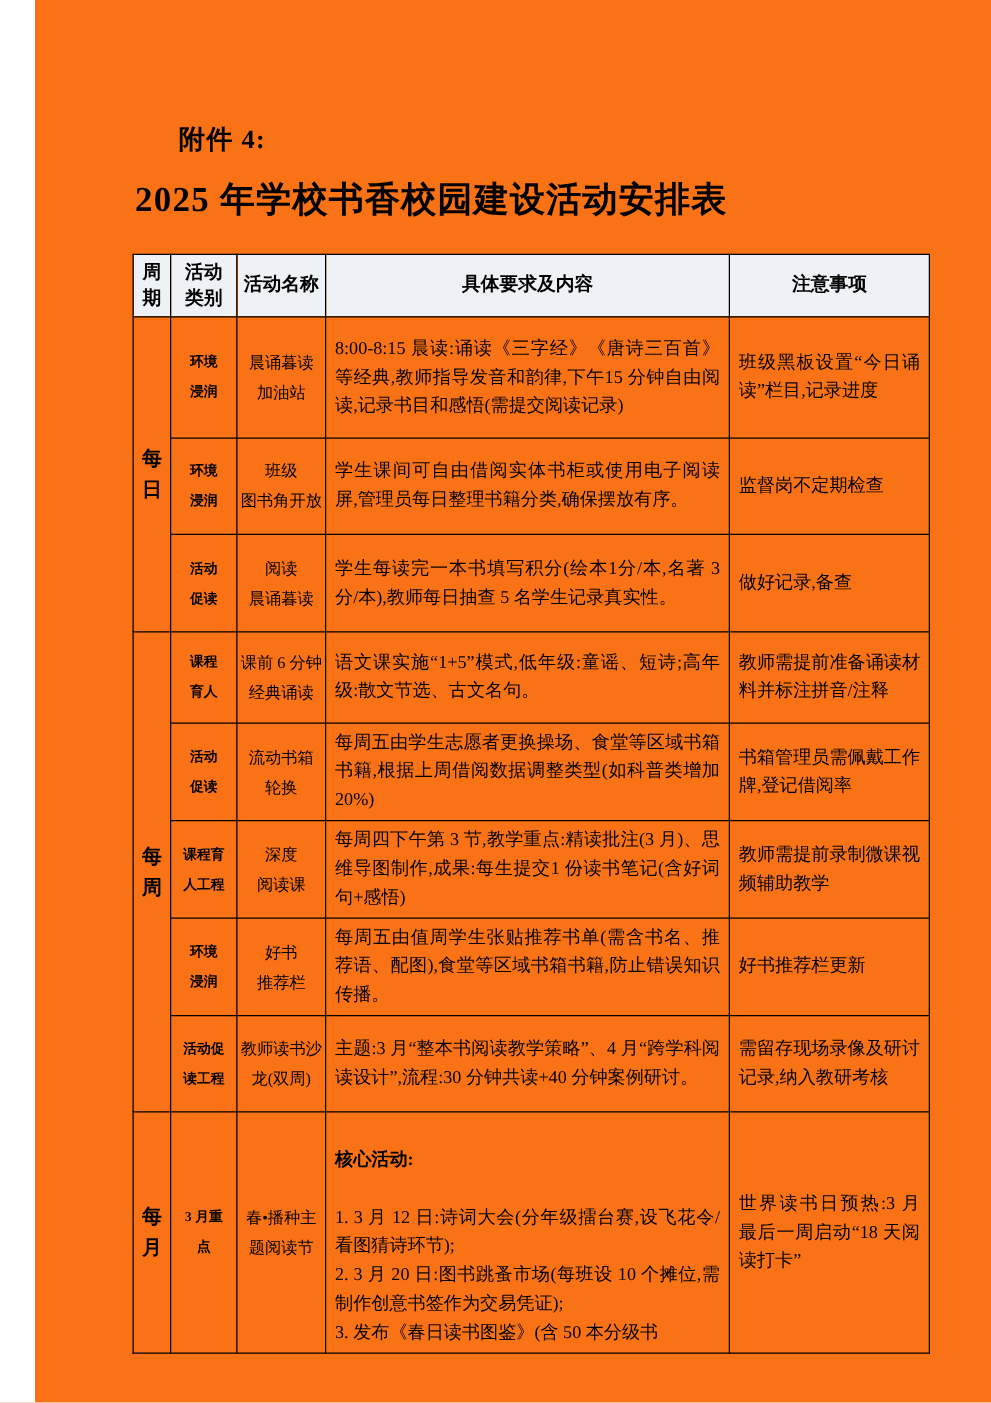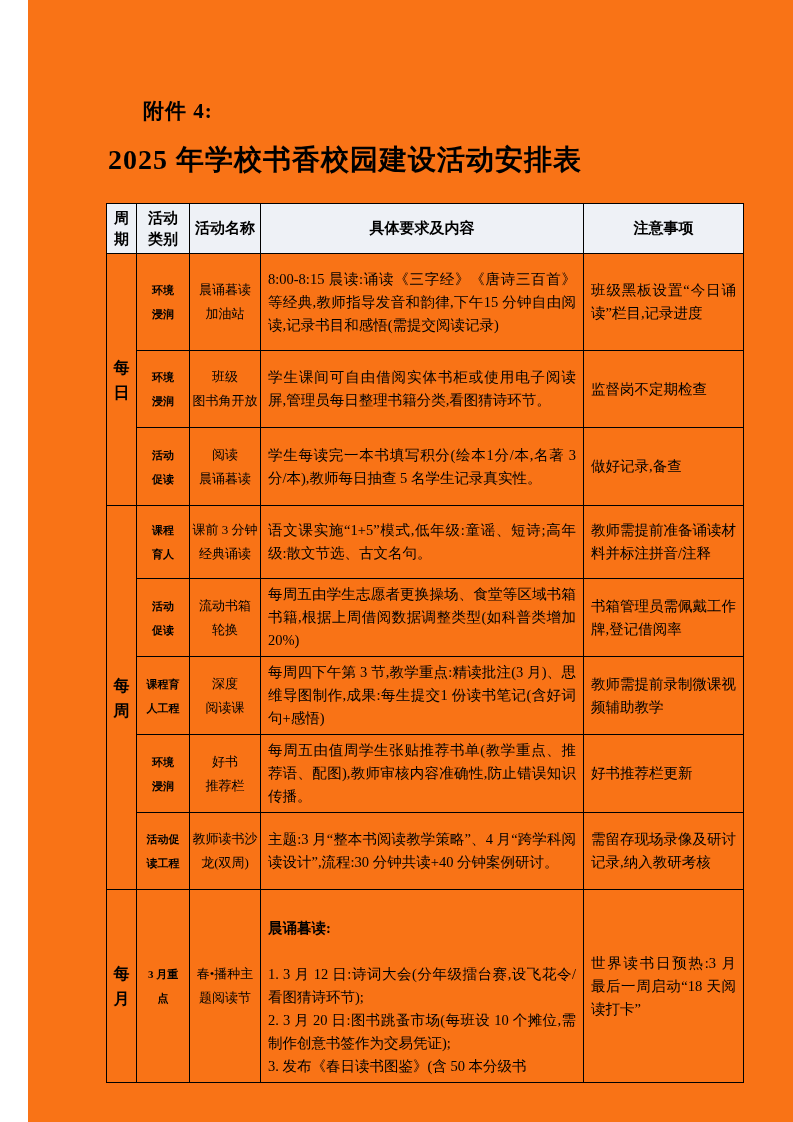--- a/index.html
+++ b/index.html
@@ -114,37 +114,37 @@
         <td class="name">晨诵暮读
 加油站</td>
         <td class="content">8:00-8:15 晨读:诵读《三字经》《唐诗三百首》等经典,教师指导发音和韵律,下午15 分钟自由阅读,记录书目和感悟(需提交阅读记录)</td>
         <td class="notes">班级黑板设置“今日诵读”栏目,记录进度</td>
       </tr>
       <tr style="height:77px">
         <td class="cat">环境
 浸润</td>
         <td class="name">班级
 图书角开放</td>
-        <td class="content">学生课间可自由借阅实体书柜或使用电子阅读屏,管理员每日整理书籍分类,看图猜诗环节。</td>
+        <td class="content">学生课间可自由借阅实体书柜或使用电子阅读屏,管理员每日整理书籍分类,确保摆放有序。</td>
         <td class="notes">监督岗不定期检查</td>
       </tr>
       <tr style="height:78px">
         <td class="cat">活动
 促读</td>
         <td class="name">阅读
 晨诵暮读</td>
         <td class="content">学生每读完一本书填写积分(绘本1分/本,名著 3 分/本),教师每日抽查 5 名学生记录真实性。</td>
         <td class="notes">做好记录,备查</td>
       </tr>
       <tr style="height:73px">
         <td class="cycle" rowspan="5">每
 周</td>
         <td class="cat">课程
 育人</td>
-        <td class="name">课前 3 分钟
+        <td class="name">课前 6 分钟
 经典诵读</td>
         <td class="content">语文课实施“1+5”模式,低年级:童谣、短诗;高年级:散文节选、古文名句。</td>
         <td class="notes">教师需提前准备诵读材料并标注拼音/注释</td>
       </tr>
       <tr style="height:75px">
         <td class="cat">活动
 促读</td>
         <td class="name">流动书箱
 轮换</td>
         <td class="content">每周五由学生志愿者更换操场、食堂等区域书箱书籍,根据上周借阅数据调整类型(如科普类增加 20%)</td>
@@ -156,40 +156,40 @@
         <td class="name">深度
 阅读课</td>
         <td class="content">每周四下午第 3 节,教学重点:精读批注(3 月)、思维导图制作,成果:每生提交1 份读书笔记(含好词句+感悟)</td>
         <td class="notes">教师需提前录制微课视频辅助教学</td>
       </tr>
       <tr style="height:75px">
         <td class="cat">环境
 浸润</td>
         <td class="name">好书
 推荐栏</td>
-        <td class="content">每周五由值周学生张贴推荐书单(教学重点、推荐语、配图),教师审核内容准确性,防止错误知识传播。</td>
+        <td class="content">每周五由值周学生张贴推荐书单(需含书名、推荐语、配图),食堂等区域书箱书籍,防止错误知识传播。</td>
         <td class="notes">好书推荐栏更新</td>
       </tr>
       <tr style="height:77px">
         <td class="cat">活动促
 读工程</td>
         <td class="name">教师读书沙
 龙(双周)</td>
         <td class="content">主题:3 月“整本书阅读教学策略”、4 月“跨学科阅读设计”,流程:30 分钟共读+40 分钟案例研讨。</td>
         <td class="notes">需留存现场录像及研讨记录,纳入教研考核</td>
       </tr>
       <tr style="height:137px">
         <td class="cycle">每
 月</td>
         <td class="cat">3 月重
 点</td>
         <td class="name">春•播种主
 题阅读节</td>
         <td class="content">
-          <span class="core-head">晨诵暮读:
+          <span class="core-head">核心活动:
 </span>
           <span>1. 3 月 12 日:诗词大会(分年级擂台赛,设飞花令/看图猜诗环节);
 2. 3 月 20 日:图书跳蚤市场(每班设 10 个摊位,需制作创意书签作为交易凭证);
 3. 发布《春日读书图鉴》(含 50 本分级书</span>
         </td>
         <td class="notes">世界读书日预热:3 月最后一周启动“18 天阅读打卡”</td>
       </tr>
     </tbody>
   </table>
 

